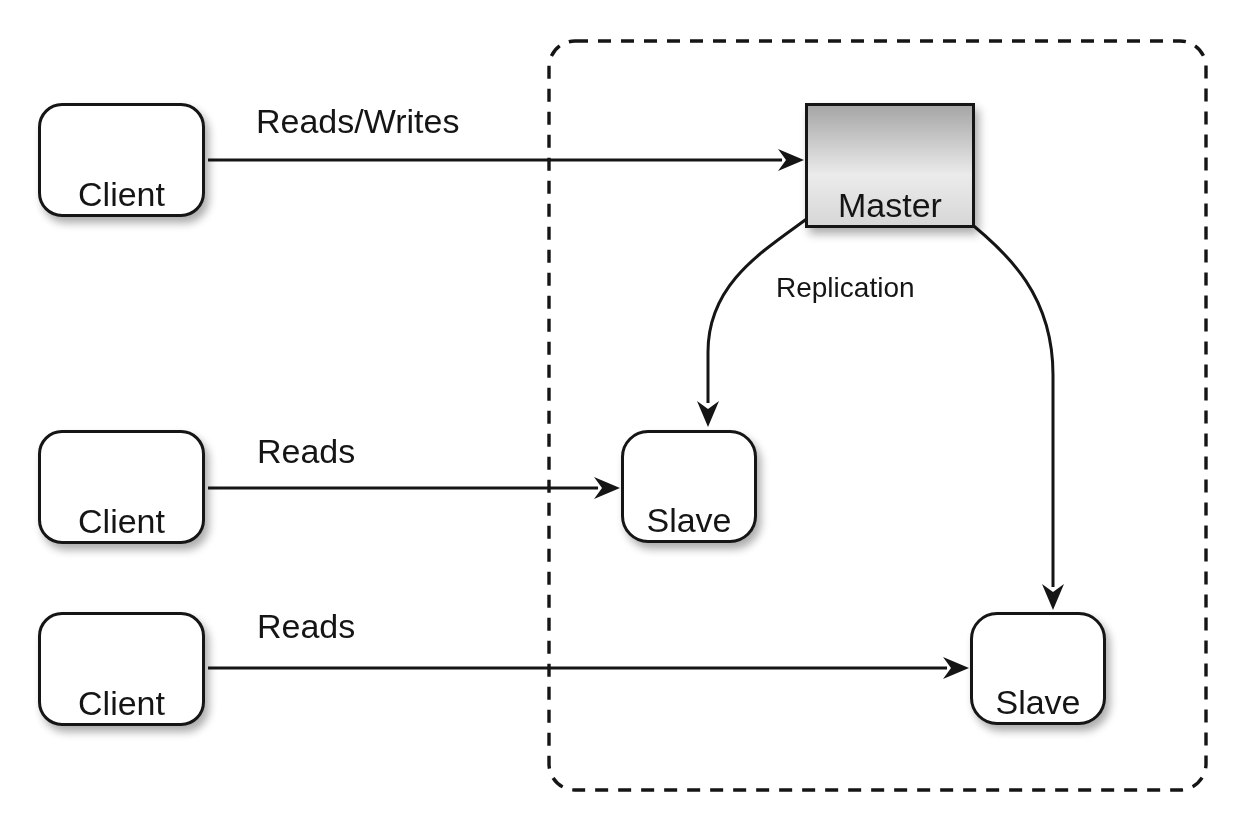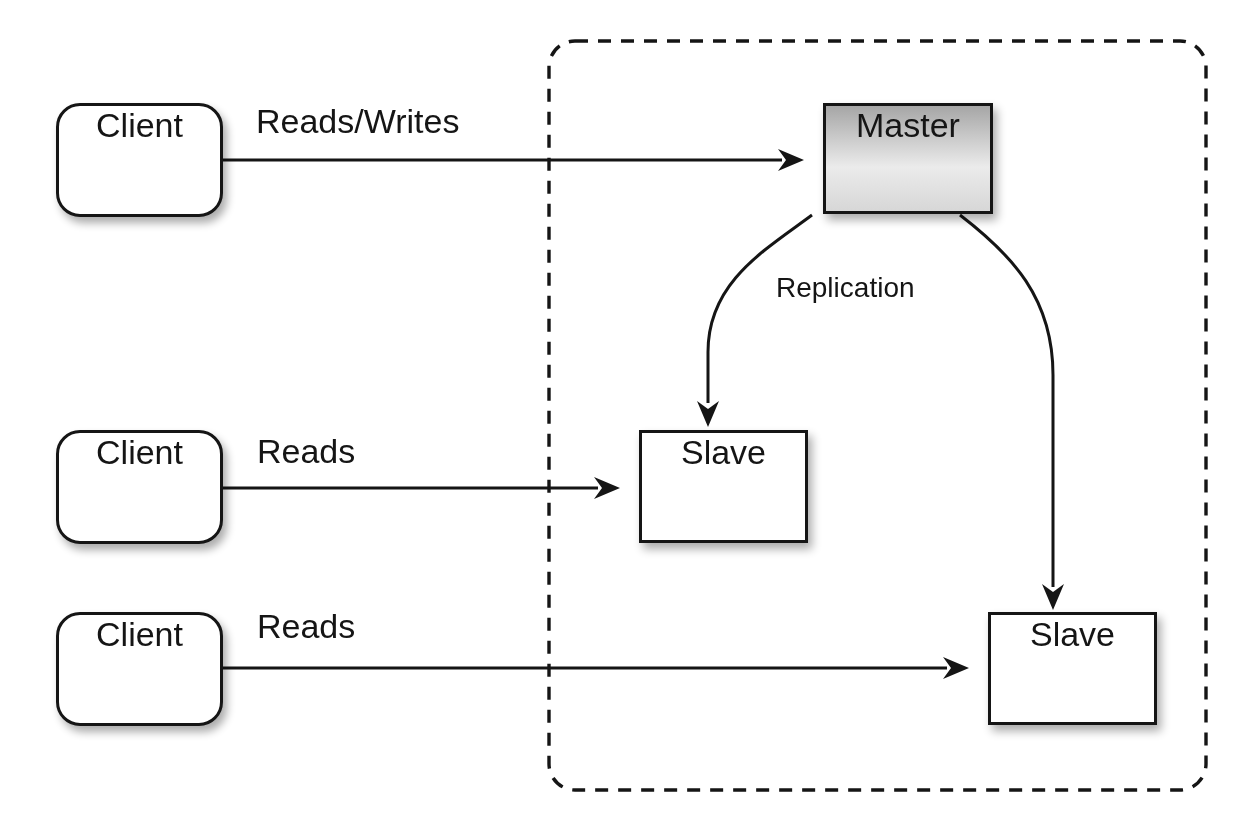--- a/index.html
+++ b/index.html
@@ -40,36 +40,35 @@
     fill:none;
     stroke-width:3.4;
     stroke-dasharray:13 10;
   }
   .node{
     position:absolute;
     box-sizing:border-box;
     border:3px solid var(--stroke);
     background:var(--node-fill);
     display:flex;
-    align-items:flex-start;
+    align-items:flex-end;
     justify-content:center;
     font-size:34px;
     box-shadow:4px 6px 9px rgba(0,0,0,0.33);
-    margin-left:18px;
   }
   .client{
     width:167px;height:114px;
     border-radius:24px;
   }
   .master{
-    width:170px;height:111px;
+    width:170px;height:125px;
     background:linear-gradient(to bottom,var(--master-top),var(--master-mid) 58%,var(--master-bottom));
   }
   .slave{
-    width:169px;height:113px;
+    width:136px;height:113px;border-radius:27px;
   }
   .edge-label{
     position:absolute;
     font-size:34px;
     white-space:nowrap;
     line-height:1;
   }
 </style>
 </head>
 <body>

